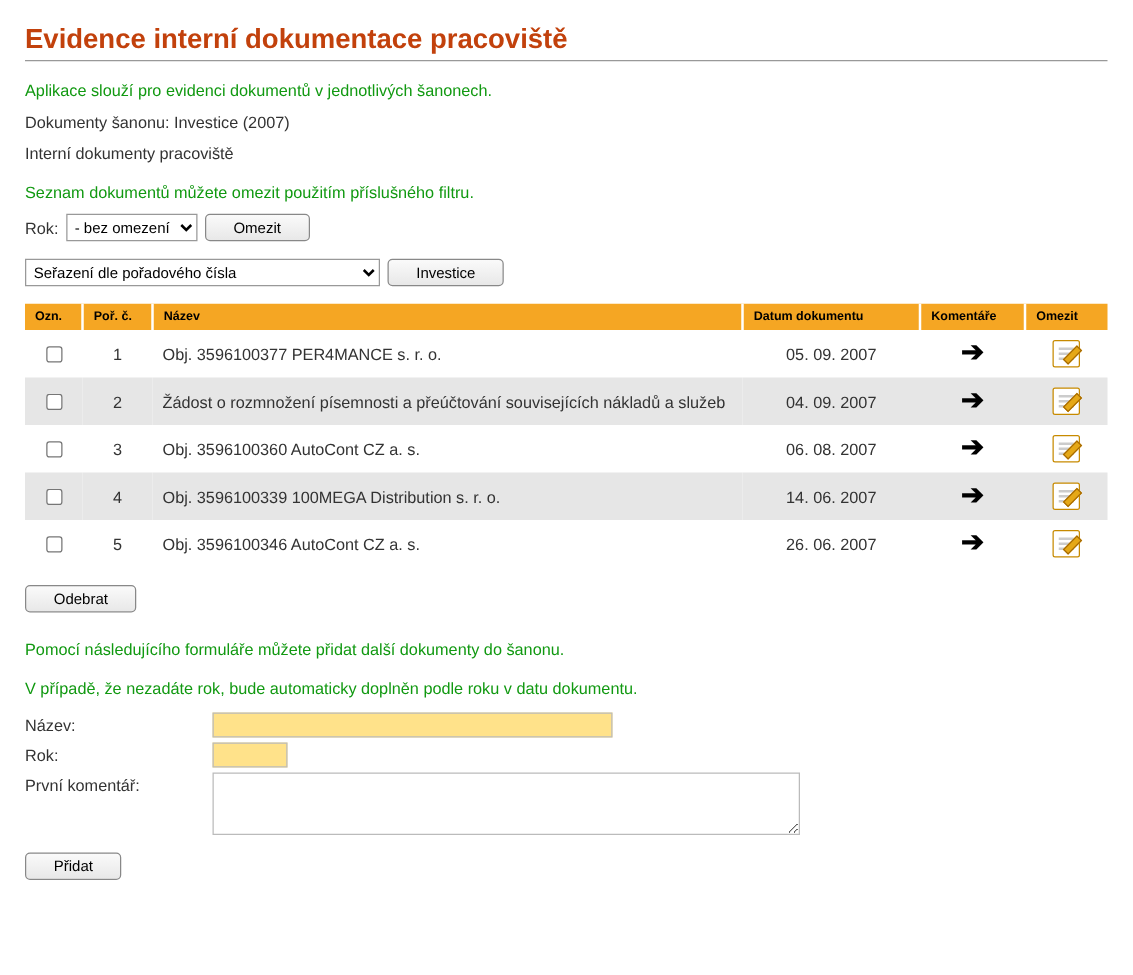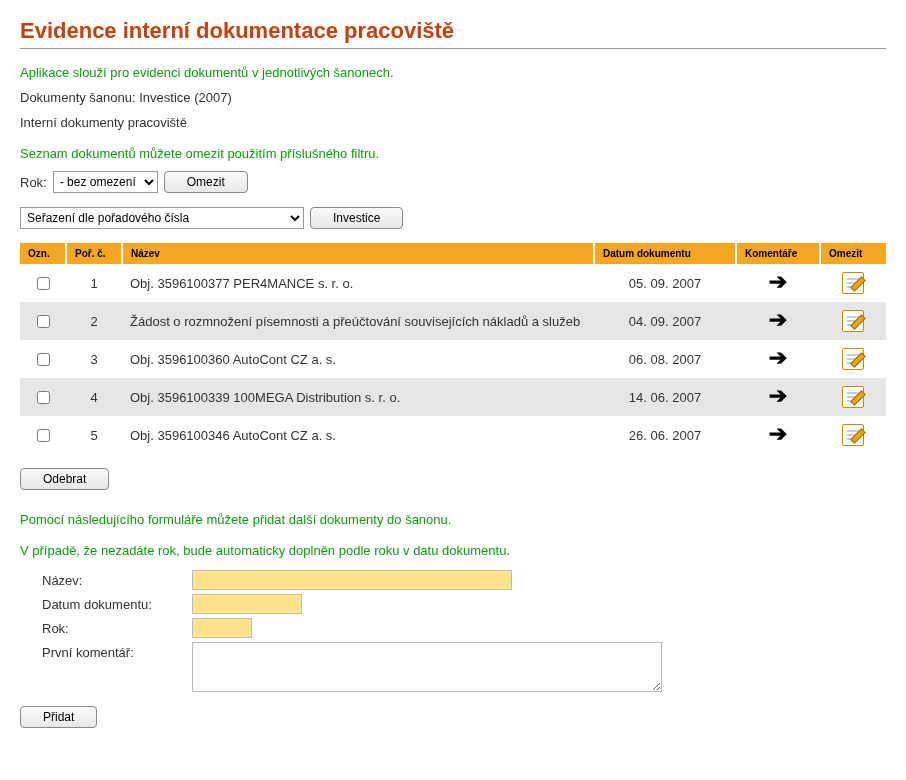--- a/index.html
+++ b/index.html
@@ -104,21 +104,21 @@
     position:absolute;
     width:14px; height:4px;
     background:#e5a817;
     border:1px solid #a86b00;
     right:-3px; top:8px;
     transform: rotate(-45deg);
   }
   .remove-row { margin: 14px 0 22px 0; }
   .form-block { margin-top: 12px; }
   .form-row { display:flex; align-items:flex-start; margin: 4px 0; }
-  .form-row label { width: 150px; padding-top:3px;margin-left:22px; }
+  .form-row label { width: 150px; padding-top:3px; }
   .inp {
     background: #ffe28a;
     border: 1px solid #bbb;
     height: 20px;
     padding: 1px 3px;
     font-family: inherit;
     font-size: 12px;
   }
   .inp-nazev { width: 320px; }
   .inp-date { width: 110px; }
@@ -227,24 +227,20 @@
 
 <div class="green">Pomocí následujícího formuláře můžete přidat další dokumenty do šanonu.</div>
 <div class="green">V případě, že nezadáte rok, bude automaticky doplněn podle roku v datu dokumentu.</div>
 
 <div class="form-block">
   <div class="form-row">
     <label>Název:</label>
     <input class="inp inp-nazev" value="" style="">
   </div>
   <div class="form-row">
-    <label>Datum dokumentu:</label>
-    <input class="inp inp-date" value="" style="">
-  </div>
-  <div class="form-row">
     <label>Rok:</label>
     <input class="inp inp-rok" value="" style="">
   </div>
   <div class="form-row">
     <label>První komentář:</label>
     <textarea class="inp-text" style=""></textarea>
   </div>
 </div>
 
 <div class="add-row">

